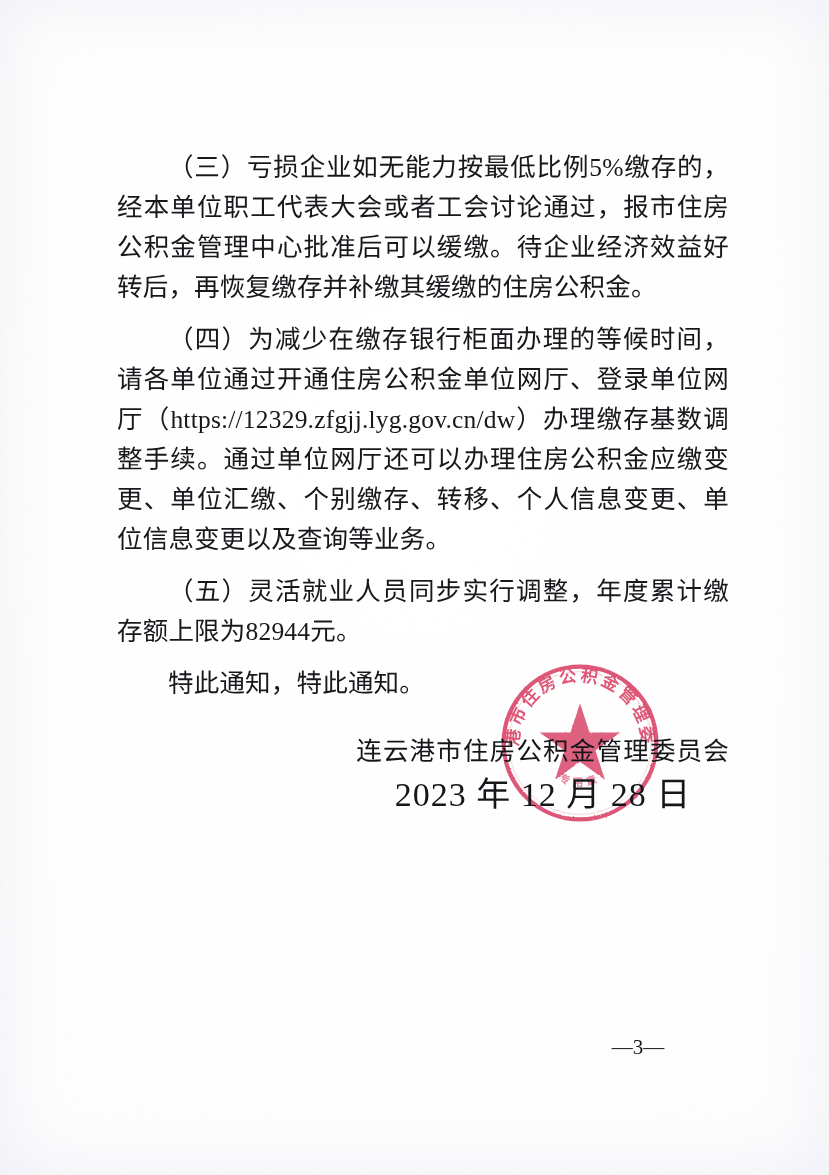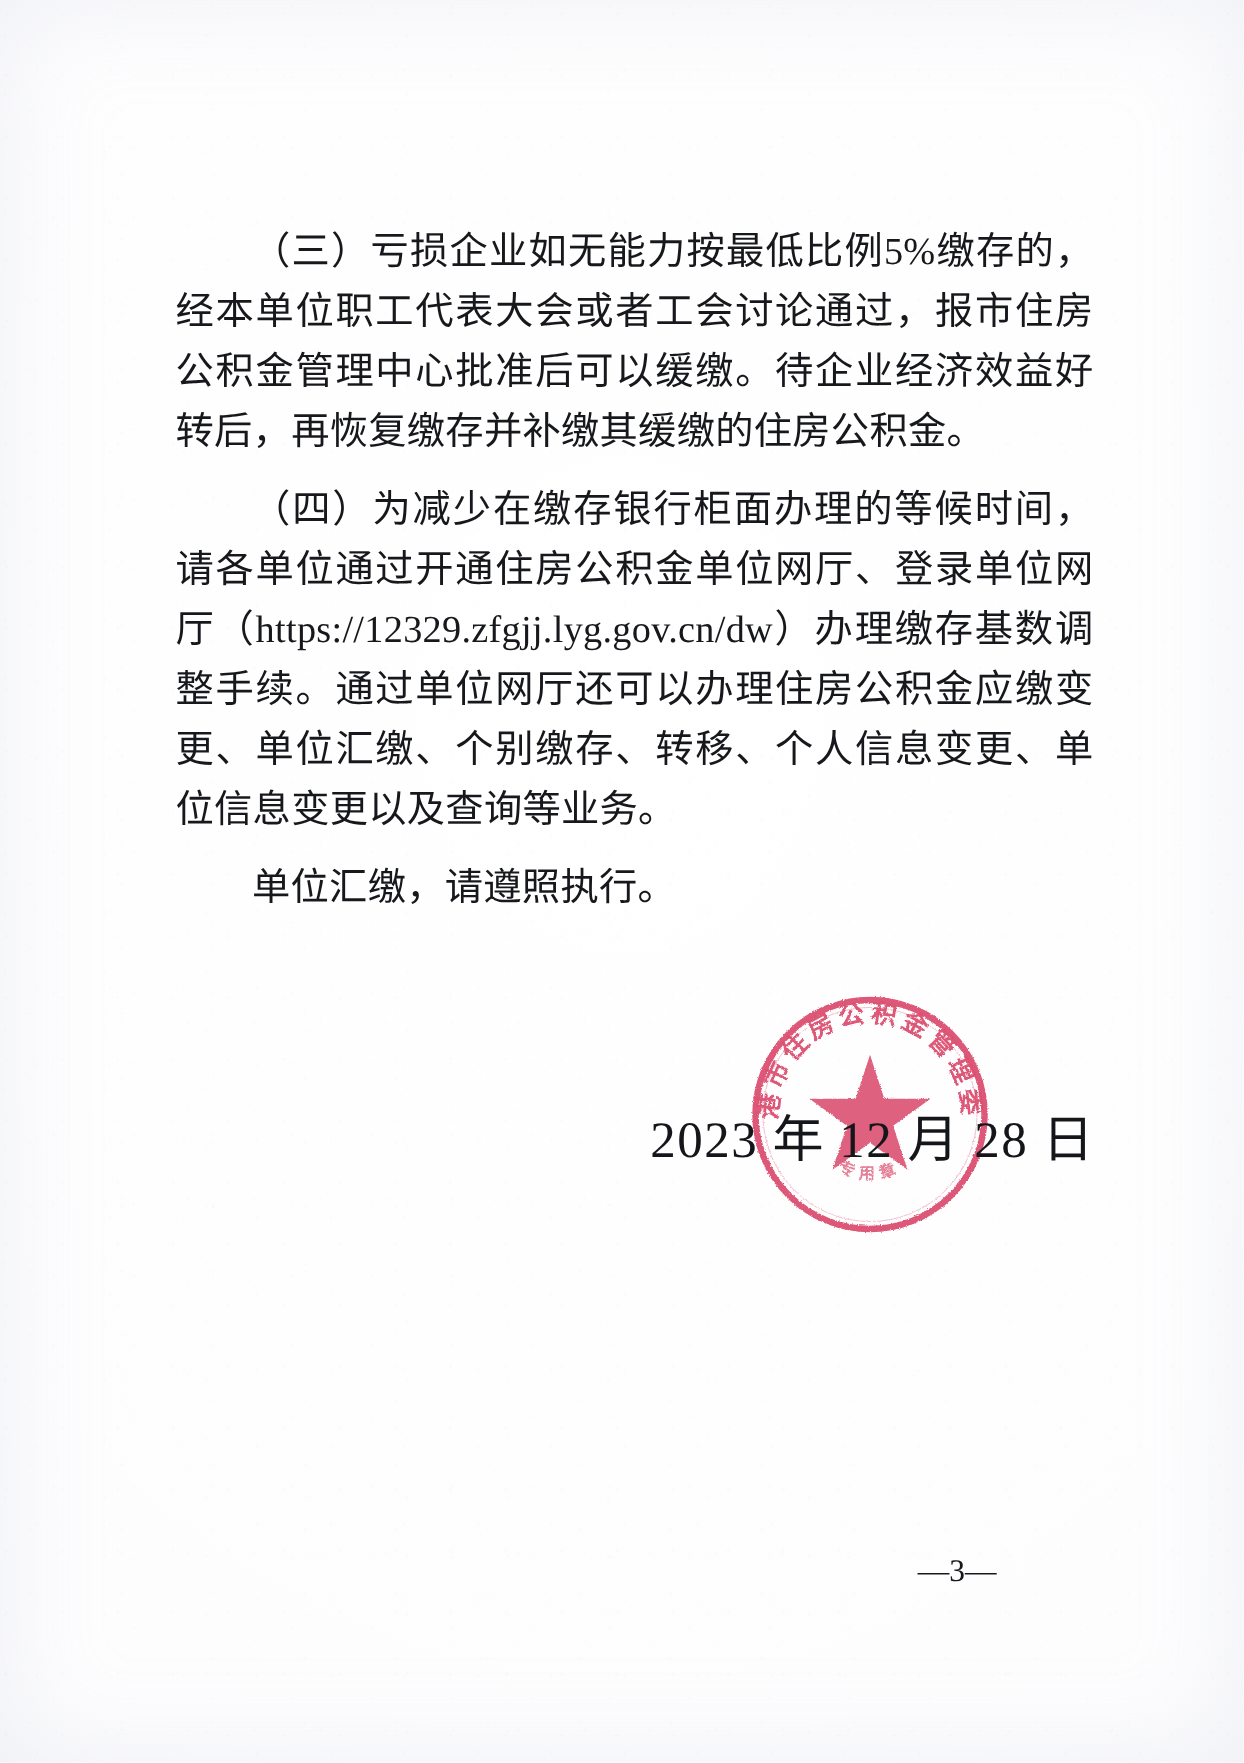--- a/index.html
+++ b/index.html
@@ -143,23 +143,26 @@
   <div id="body-text">
 
     <p class="para" style="text-indent: 51px;">
       <span>（三）亏损企业如无能力按最低比例5%缴存的，经本单位职工代表大会或者工会讨论通过，报市住房公积金管理中心批准后可以缓缴。待企业经济效益好转后，再恢复缴存并补缴其缓缴的住房公积金。</span>
     </p>
 
     <p class="para" style="text-indent: 51px;">
       <span>（四）为减少在缴存银行柜面办理的等候时间，请各单位通过开通住房公积金单位网厅、登录单位网厅（https://12329.zfgjj.lyg.gov.cn/dw）办理缴存基数调整手续。通过单位网厅还可以办理住房公积金应缴变更、单位汇缴、个别缴存、转移、个人信息变更、单位信息变更以及查询等业务。</span>
     </p>
 
+    <p class="para" style="text-indent: 51px;">
+      <span>（五）灵活就业人员同步实行调整，年度累计缴存额上限为82944元。</span>
+    </p>
 
     <p class="para para-spread">
-      <span style="display:inline-block;width:51px"></span><span>单位汇缴，请遵照执行。</span>
+      <span style="display:inline-block;width:51px"></span><span>特此通知，特此通知。</span>
     </p>
 
   </div>
 
   <div id="seal">
     <svg viewBox="0 0 200 200" xmlns="http://www.w3.org/2000/svg" aria-hidden="true">
       <defs>
         <path id="arcTop" d="M 26,100 A 74,74 0 0 1 174,100"></path>
         <path id="arcBottom" d="M 48,100 A 52,52 0 0 0 152,100"></path>
         <filter id="rough" x="-20%" y="-20%" width="140%" height="140%">
@@ -187,20 +190,21 @@
 
       <g filter="url(#rough)">
         <text font-family="'Liberation Serif','DejaVu Serif',serif" font-size="13" font-weight="bold" fill="#d7375c" letter-spacing="5" opacity="0.72">
           <textPath href="#arcBottom" startOffset="50%" text-anchor="middle">专用章</textPath>
         </text>
       </g>
     </svg>
   </div>
 
   <div id="sign-block">
+    <div id="sign-org">连云港市住房公积金管理委员会</div>
     <div id="sign-date">2023 年 12 月 28 日</div>
   </div>
 
   <div id="page-number">
     <span class="pn-inner">—3—</span>
   </div>
 
 </div>
 
 </body></html>

